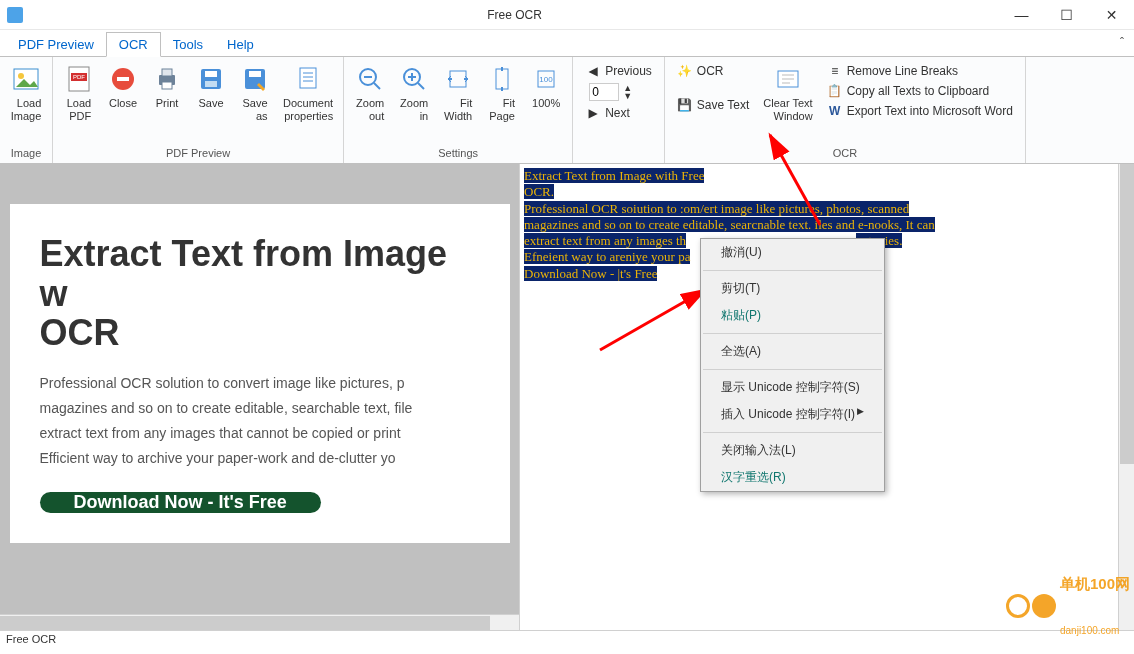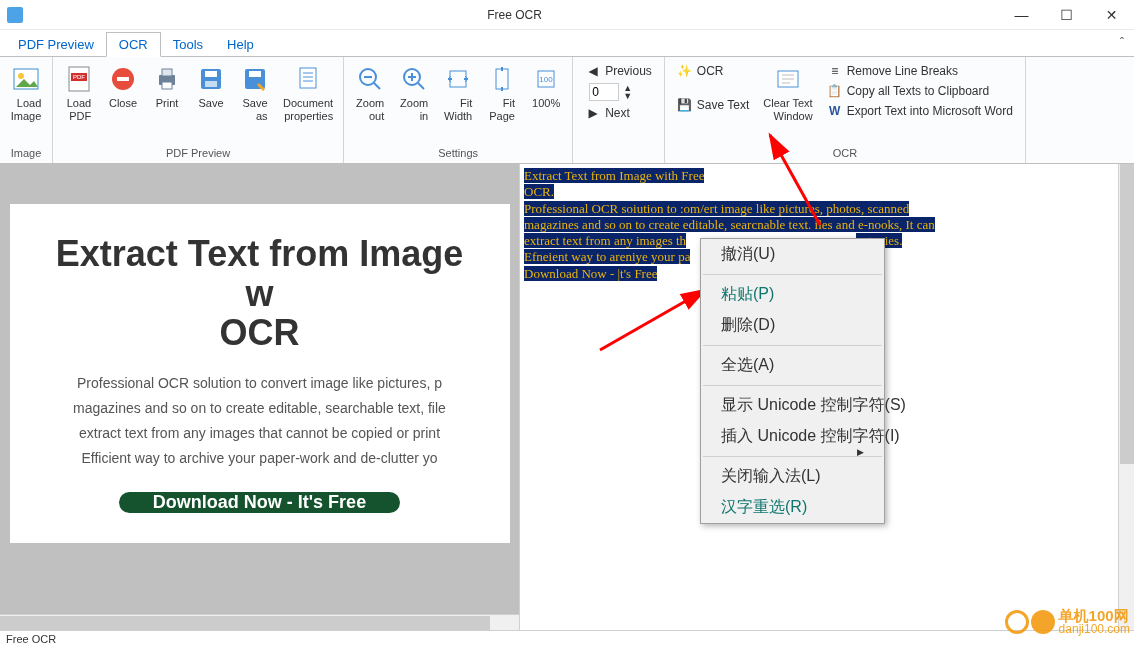--- a/index.html
+++ b/index.html
@@ -25,49 +25,49 @@
 .bigico { width: 32px; height: 32px; margin: 2px 0; display: flex; align-items: center; justify-content: center; }
 .bigbtn .lbl { font-size: 11px; color: #333; text-align: right; line-height: 13px; white-space: pre; }
 .smallbtn-col { display: flex; flex-direction: column; justify-content: flex-start; padding: 2px 4px; min-width: 50px; }
 .smallbtn { display: flex; align-items: center; font-size: 12px; color: #333; padding: 2px 4px; cursor: pointer; white-space: nowrap; }
 .smallico { width: 16px; height: 16px; margin-right: 4px; display: inline-flex; align-items: center; justify-content: center; font-size: 12px; }
 .page-num { width: 30px; border: 1px solid #ccc; font-size: 12px; padding: 1px 2px; margin: 0 4px; }
 
 .workarea { display: flex; height: 466px; }
 .leftpane { width: 520px; display: flex; flex-direction: column; position: relative; border-right: 1px solid #d0d0d0; }
 .preview { flex: 1; background: #c0c0c0; padding: 40px 0; overflow: hidden; }
-.page { margin: 0 auto; width: 500px; background: #fff; padding: 30px 30px; text-align: center; }
+.page { margin: 0 auto; width: 500px; background: #fff; padding: 30px 30px; }
 .page h1 { font-size: 36px; font-weight: 600; color: #333; line-height: 1.1; margin-bottom: 18px; font-family: "Segoe UI Light", sans-serif; }
 .page p { font-size: 14px; color: #555; line-height: 1.8; margin-bottom: 20px; }
 .dlbtn { display: inline-block; background: #14532d; color: #fff; padding: 0 34px; border-radius: 28px; font-size: 18px; font-weight: 600; }
 .scroll-h { height: 16px; background: #f0f0f0; border-top: 1px solid #d0d0d0; display: flex; }
 .scroll-track { flex: 1; position: relative; }
 .scroll-thumb-h { position: absolute; left: 0; width: 490px; top: 1px; height: 14px; background: #cccccc; }
 
 .rightpane { flex: 1; display: flex; flex-direction: column; position: relative; }
 .ocrtext { flex: 1; padding: 4px; font-size: 13px; line-height: 1.25; position: relative; overflow: hidden; }
 .sel { background: #0a246a; color: #eab308; font-family: Liberation Serif, serif; }
 .scroll-v { width: 16px; background: #f0f0f0; border-left: 1px solid #d0d0d0; position: absolute; right: 0; top: 0; bottom: 0; }
 .scroll-thumb-v { position: absolute; top: 0; height: 300px; left: 1px; width: 14px; background: #cccccc; }
 
 .ctxmenu { position: absolute; left: 700px; top: 238px; width: 185px; background: #f0f0f0; border: 1px solid #a0a0a0; box-shadow: 2px 2px 6px rgba(0,0,0,0.3); z-index: 100; }
-.ctxitem { padding: 5px 20px; font-size: 16px; color: #333; white-space: nowrap; }
+.ctxitem { padding: 5px 20px; font-size: 12px; color: #333; white-space: nowrap; }
 .ctxitem.disabled { color: #0f766e; }
 .ctxitem.sub::after { content: "▶"; float: right; font-size: 9px; }
 .ctxsep { height: 1px; background: #d0d0d0; margin: 4px 2px; }
 
 .statusbar { height: 20px; border-top: 1px solid #d0d0d0; font-size: 11px; color: #333; padding: 2px 6px; }
 
 svg.arrow { position: absolute; pointer-events: none; z-index: 50; }
 
 .watermark { position: absolute; right: 4px; bottom: 18px; display: flex; align-items: center; opacity: 0.9; z-index: 200; }
 .wm-ico { width: 24px; height: 24px; border: 3px solid #f39c12; border-radius: 50%; margin-right: 2px; position: relative; }
 .wm-ico2 { width: 24px; height: 24px; background: #f39c12; border-radius: 50%; margin-right: 4px; }
 .wm-txt { color: #f39c12; font-size: 15px; font-weight: bold; line-height: 0.9; }
-.wm-sub { color: #f39c12; font-size: 12px; }
+.wm-sub { color: #f39c12; font-size: 10px; margin-top: 35px; }
 </style>
 </head>
 <body>
 
 <div class="titlebar">
   <div class="icon-box">
       <div class="app-ico"></div>
     </div>
   <div class="title">Free OCR</div>
   <div class="winbtns">
@@ -329,22 +329,22 @@
   </div>
 </div>
 
 <div class="statusbar">
   <span>Free OCR</span>
 </div>
 
 <div class="ctxmenu">
   <div class="ctxitem">撤消(U)</div>
   <div class="ctxsep"></div>
+  <div class="ctxitem">剪切(T)</div>
   <div class="ctxitem disabled">粘贴(P)</div>
-  <div class="ctxitem">删除(D)</div>
   <div class="ctxsep"></div>
   <div class="ctxitem">全选(A)</div>
   <div class="ctxsep"></div>
   <div class="ctxitem">显示 Unicode 控制字符(S)</div>
   <div class="ctxitem sub">插入 Unicode 控制字符(I)</div>
   <div class="ctxsep"></div>
   <div class="ctxitem">关闭输入法(L)</div>
   <div class="ctxitem disabled">汉字重选(R)</div>
 </div>
 

